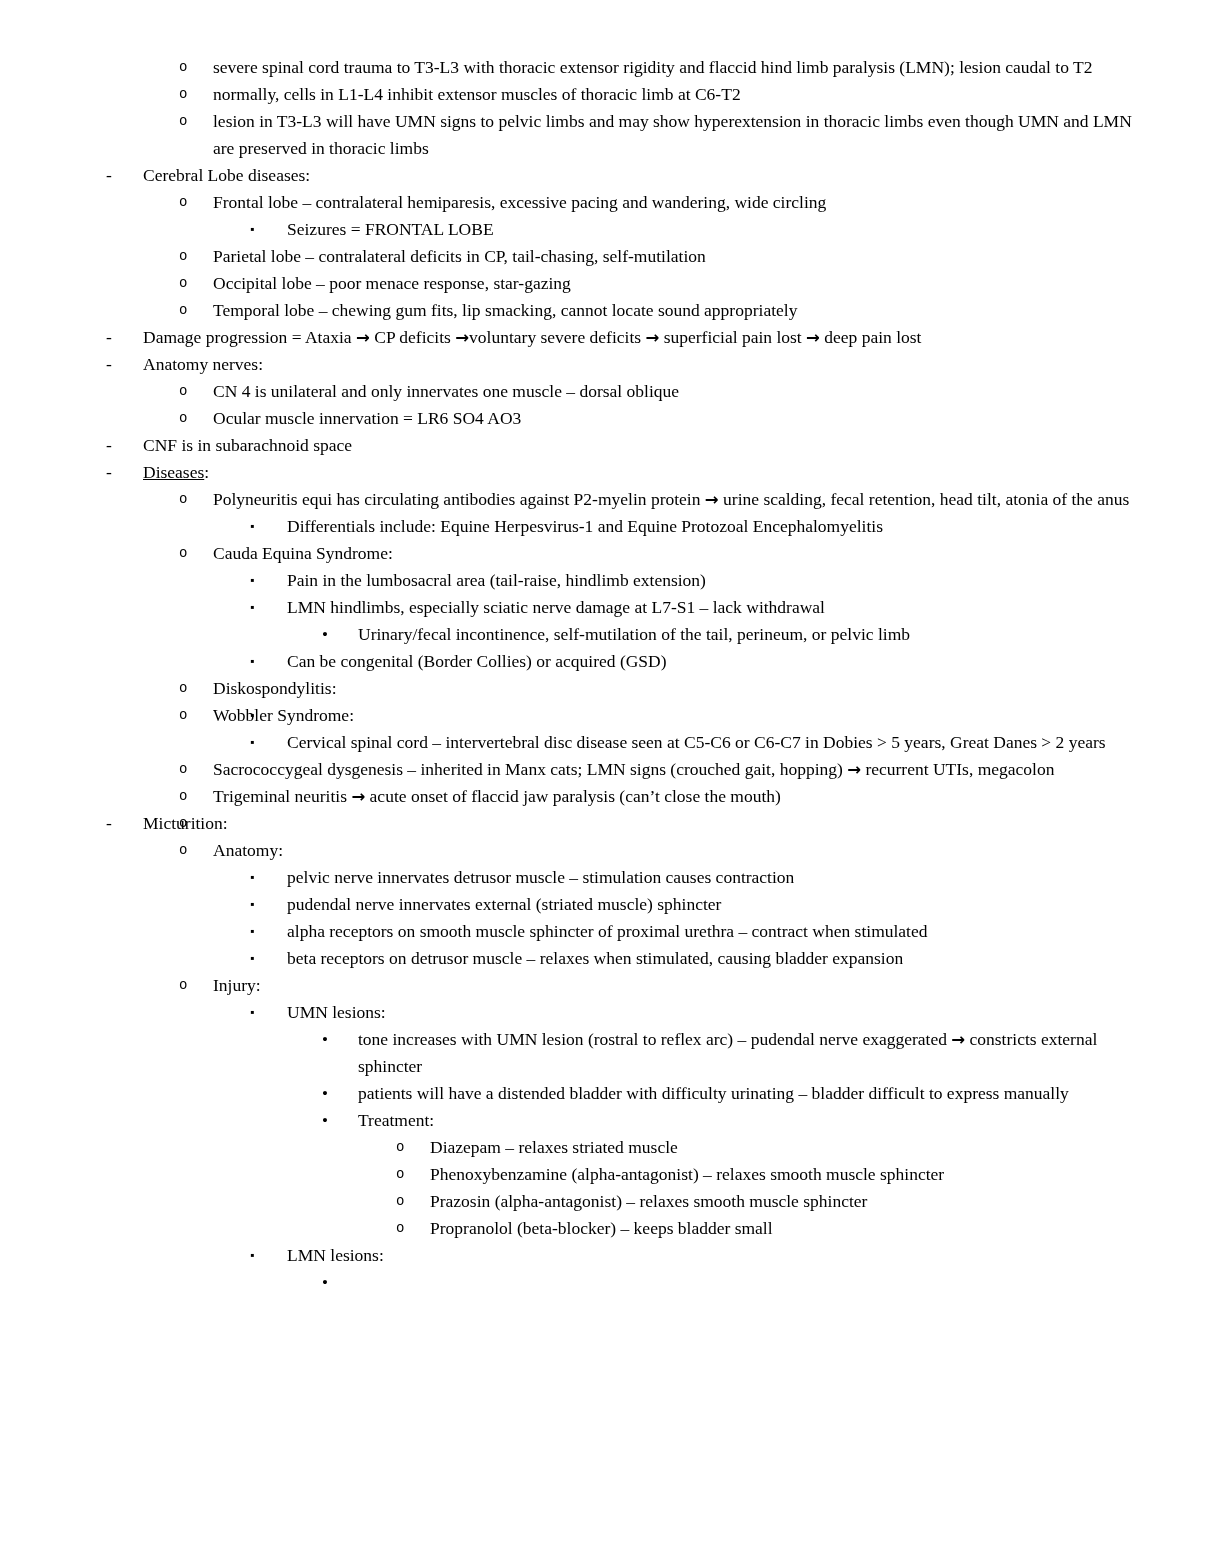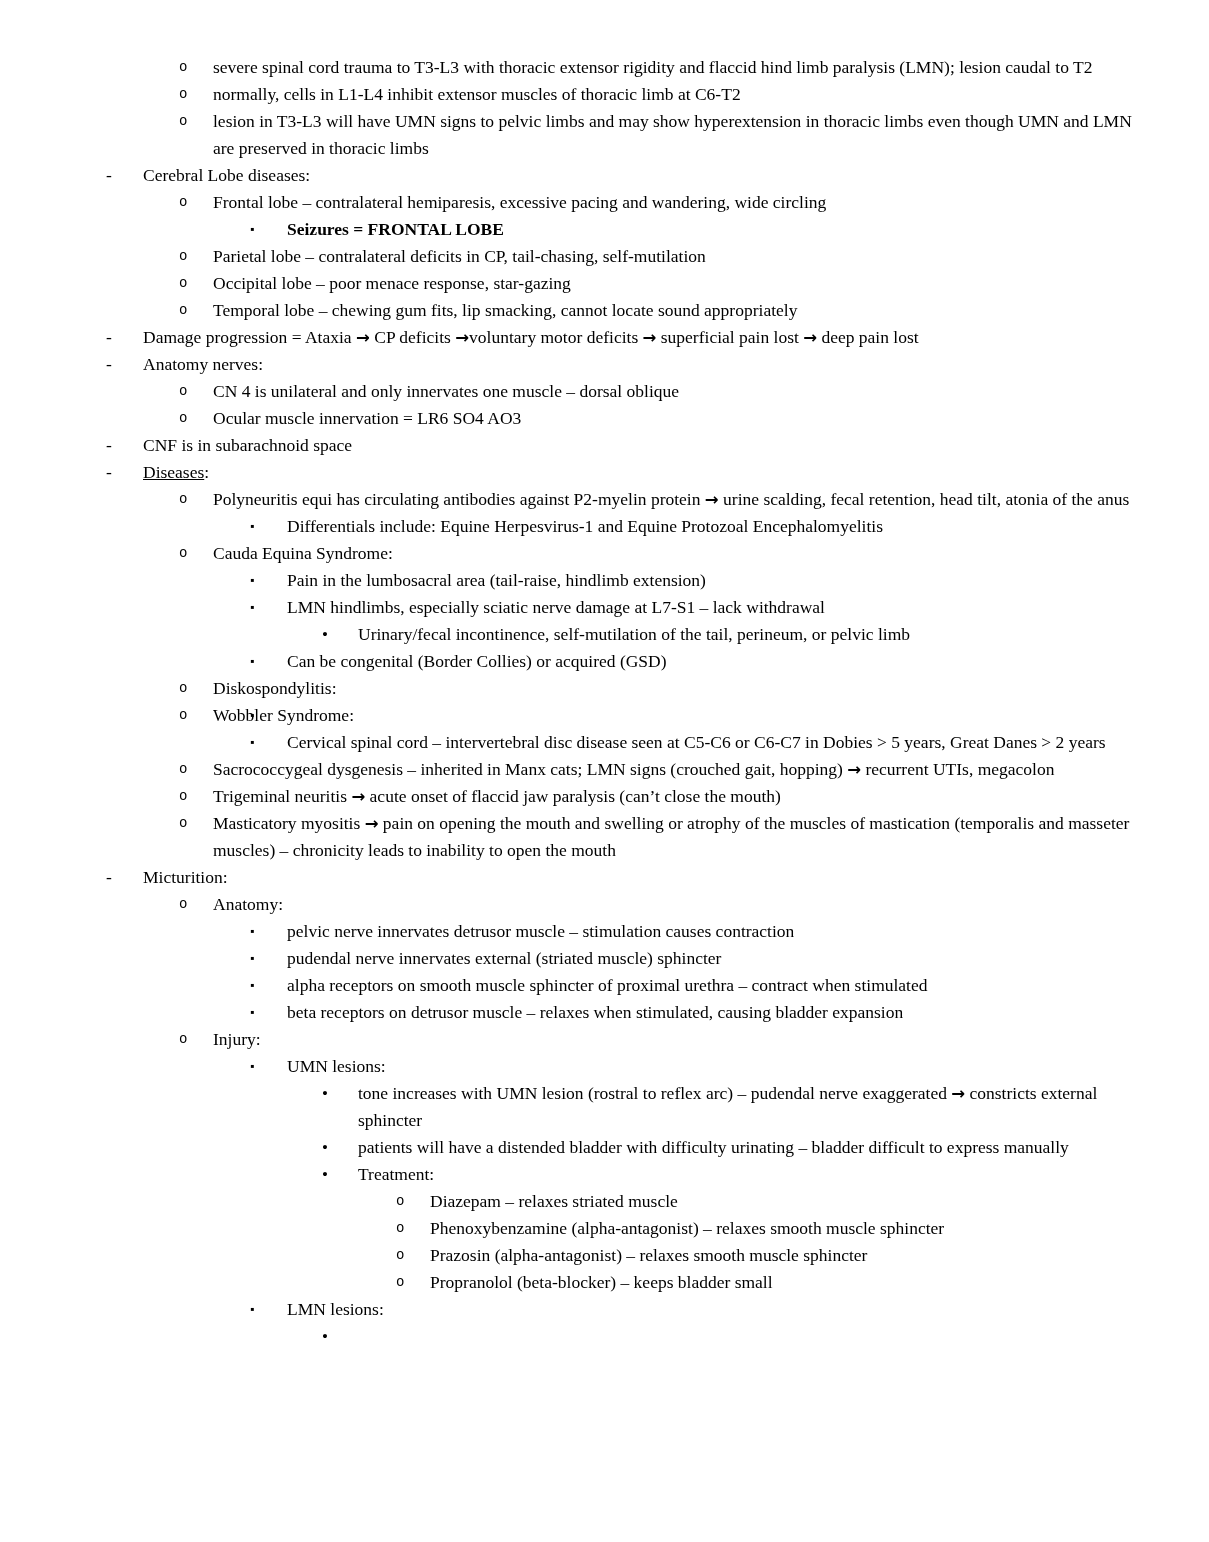--- a/index.html
+++ b/index.html
@@ -26,21 +26,21 @@
   .l0 { padding-left: 143px; } .l0 > .marker { left: 106px; }
   .l1 { padding-left: 213px; } .l1 > .marker { left: 179px; }
   .l2 { padding-left: 287px; } .l2 > .marker { left: 250px; }
   .l3 { padding-left: 358px; } .l3 > .marker { left: 322px; }
   .l4 { padding-left: 430px; } .l4 > .marker { left: 396px; }
   
   .m-dash   { font-size: 17.5px; }
   .m-circle { font-size: 14px; font-family: "Liberation Mono", monospace; }
   .m-square { font-size: 12px; }
   .m-bullet { font-size: 17px; }
-  .b { font-weight: bold; }
+  .b { font-weight: normal; }
   .i { font-style: italic; }
   .u { text-decoration: underline; }
   .arrow {
     font-family: "DejaVu Sans", sans-serif;
     font-weight: bold;
     font-size: 16.5px;
   }
 </style>
 </head>
 <body>
@@ -49,40 +49,40 @@
   <div class="doc">
       <div class="item l1"><span class="marker m-circle">o</span><span><span>severe spinal cord trauma to T3-L3 with thoracic extensor rigidity and flaccid hind limb paralysis (LMN); lesion caudal to T2</span></span></div>
       <div class="item l1"><span class="marker m-circle">o</span><span><span>normally, cells in L1-L4 inhibit extensor muscles of thoracic limb at C6-T2</span></span></div>
       <div class="item l1"><span class="marker m-circle">o</span><span><span>lesion in T3-L3 will have UMN signs to pelvic limbs and may show hyperextension in thoracic limbs even though UMN and LMN are preserved in thoracic limbs</span></span></div>
       <div class="item l0"><span class="marker m-dash">-</span><span><span>Cerebral Lobe diseases:</span></span></div>
       <div class="item l1"><span class="marker m-circle">o</span><span><span>Frontal lobe – contralateral hemiparesis, excessive pacing and wandering, wide circling</span></span></div>
       <div class="item l2"><span class="marker m-square">▪</span><span><span class="b">Seizures = FRONTAL LOBE</span></span></div>
       <div class="item l1"><span class="marker m-circle">o</span><span><span>Parietal lobe – contralateral deficits in CP, tail-chasing, self-mutilation</span></span></div>
       <div class="item l1"><span class="marker m-circle">o</span><span><span>Occipital lobe – poor menace response, star-gazing</span></span></div>
       <div class="item l1"><span class="marker m-circle">o</span><span><span>Temporal lobe – chewing gum fits, lip smacking, cannot locate sound appropriately</span></span></div>
-      <div class="item l0"><span class="marker m-dash">-</span><span><span>Damage progression = Ataxia </span><span class="arrow">→</span><span> CP deficits </span><span class="arrow">→</span><span>voluntary motor deficits </span><span class="arrow">→</span><span> superficial pain lost </span><span class="arrow">→</span><span> deep pain lost</span></span></div>
+      <div class="item l0"><span class="marker m-dash">-</span><span><span>Damage progression = Ataxia </span><span class="arrow">→</span><span> CP deficits </span><span class="arrow">→</span><span>voluntary severe deficits </span><span class="arrow">→</span><span> superficial pain lost </span><span class="arrow">→</span><span> deep pain lost</span></span></div>
       <div class="item l0"><span class="marker m-dash">-</span><span><span>Anatomy nerves:</span></span></div>
       <div class="item l1"><span class="marker m-circle">o</span><span><span>CN 4 is unilateral and only innervates one muscle – dorsal oblique</span></span></div>
       <div class="item l1"><span class="marker m-circle">o</span><span><span>Ocular muscle innervation = LR6 SO4 AO3</span></span></div>
       <div class="item l0"><span class="marker m-dash">-</span><span><span>CNF is in subarachnoid space</span></span></div>
       <div class="item l0"><span class="marker m-dash">-</span><span><span class="u">Diseases</span><span>:</span></span></div>
       <div class="item l1"><span class="marker m-circle">o</span><span><span>Polyneuritis equi has circulating antibodies against P2-myelin protein </span><span class="arrow">→</span><span> urine scalding, fecal retention, head tilt, atonia of the anus</span></span></div>
       <div class="item l2"><span class="marker m-square">▪</span><span><span>Differentials include: Equine Herpesvirus-1 and Equine Protozoal Encephalomyelitis</span></span></div>
       <div class="item l1"><span class="marker m-circle">o</span><span><span>Cauda Equina Syndrome:</span></span></div>
       <div class="item l2"><span class="marker m-square">▪</span><span><span>Pain in the lumbosacral area (tail-raise, hindlimb extension)</span></span></div>
       <div class="item l2"><span class="marker m-square">▪</span><span><span>LMN hindlimbs, especially sciatic nerve damage at L7-S1 – lack withdrawal</span></span></div>
       <div class="item l3"><span class="marker m-bullet">•</span><span><span>Urinary/fecal incontinence, self-mutilation of the tail, perineum, or pelvic limb</span></span></div>
       <div class="item l2"><span class="marker m-square">▪</span><span><span>Can be congenital (Border Collies) or acquired (GSD)</span></span></div>
       <div class="item l1"><span class="marker m-circle">o</span><span><span>Diskospondylitis:</span></span></div>
       <div class="item l2"><span class="marker m-square">▪</span></div>
       <div class="item l1"><span class="marker m-circle">o</span><span><span>Wobbler Syndrome:</span></span></div>
       <div class="item l2"><span class="marker m-square">▪</span><span><span>Cervical spinal cord – intervertebral disc disease seen at C5-C6 or C6-C7 in Dobies &gt; 5 years, Great Danes &gt; 2 years</span></span></div>
       <div class="item l1"><span class="marker m-circle">o</span><span><span>Sacrococcygeal dysgenesis – inherited in Manx cats; LMN signs (crouched gait, hopping) </span><span class="arrow">→</span><span> recurrent UTIs, megacolon</span></span></div>
       <div class="item l1"><span class="marker m-circle">o</span><span><span>Trigeminal neuritis </span><span class="arrow">→</span><span> acute onset of flaccid jaw paralysis (can’t close the mouth)</span></span></div>
-      <div class="item l1"><span class="marker m-circle">o</span><span><span>Masticatory myositis </span><span class="arrow">→</span><span> pain on opening the mouth and swelling or atrophy of the muscles of mastication (temporalis and masseter muscles) – chronicity leads to inability to open the mouth</span></span></div>
+      <div class="item l1"><span class="marker m-circle">o</span></div>
       <div class="item l0"><span class="marker m-dash">-</span><span><span>Micturition:</span></span></div>
       <div class="item l1"><span class="marker m-circle">o</span><span><span>Anatomy:</span></span></div>
       <div class="item l2"><span class="marker m-square">▪</span><span><span>pelvic nerve innervates detrusor muscle – stimulation causes contraction</span></span></div>
       <div class="item l2"><span class="marker m-square">▪</span><span><span>pudendal nerve innervates external (striated muscle) sphincter</span></span></div>
       <div class="item l2"><span class="marker m-square">▪</span><span><span>alpha receptors on smooth muscle sphincter of proximal urethra – contract when stimulated</span></span></div>
       <div class="item l2"><span class="marker m-square">▪</span><span><span>beta receptors on detrusor muscle – relaxes when stimulated, causing bladder expansion</span></span></div>
       <div class="item l1"><span class="marker m-circle">o</span><span><span>Injury:</span></span></div>
       <div class="item l2"><span class="marker m-square">▪</span><span><span>UMN lesions:</span></span></div>
       <div class="item l3"><span class="marker m-bullet">•</span><span><span>tone increases with UMN lesion (rostral to reflex arc) – pudendal nerve exaggerated </span><span class="arrow">→</span><span> constricts external sphincter</span></span></div>
       <div class="item l3"><span class="marker m-bullet">•</span><span><span>patients will have a distended bladder with difficulty urinating – bladder difficult to express manually</span></span></div>

